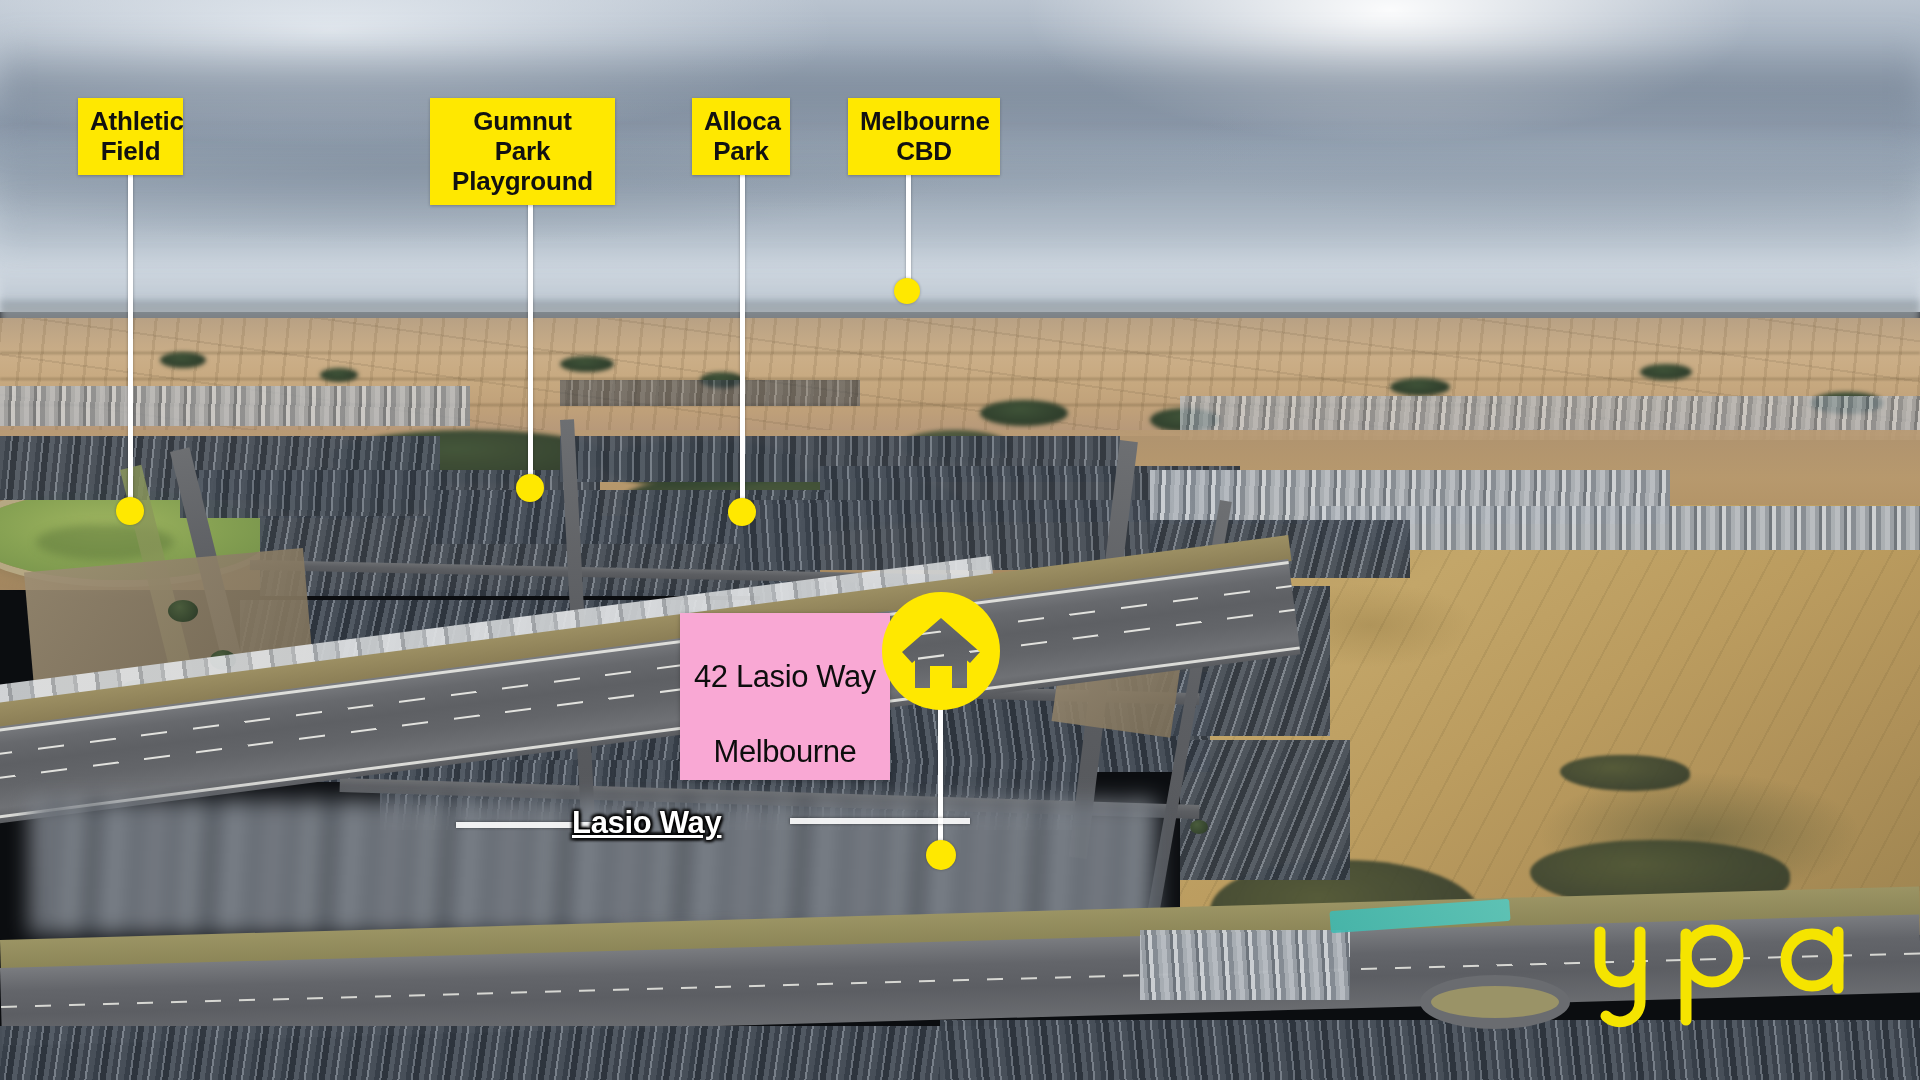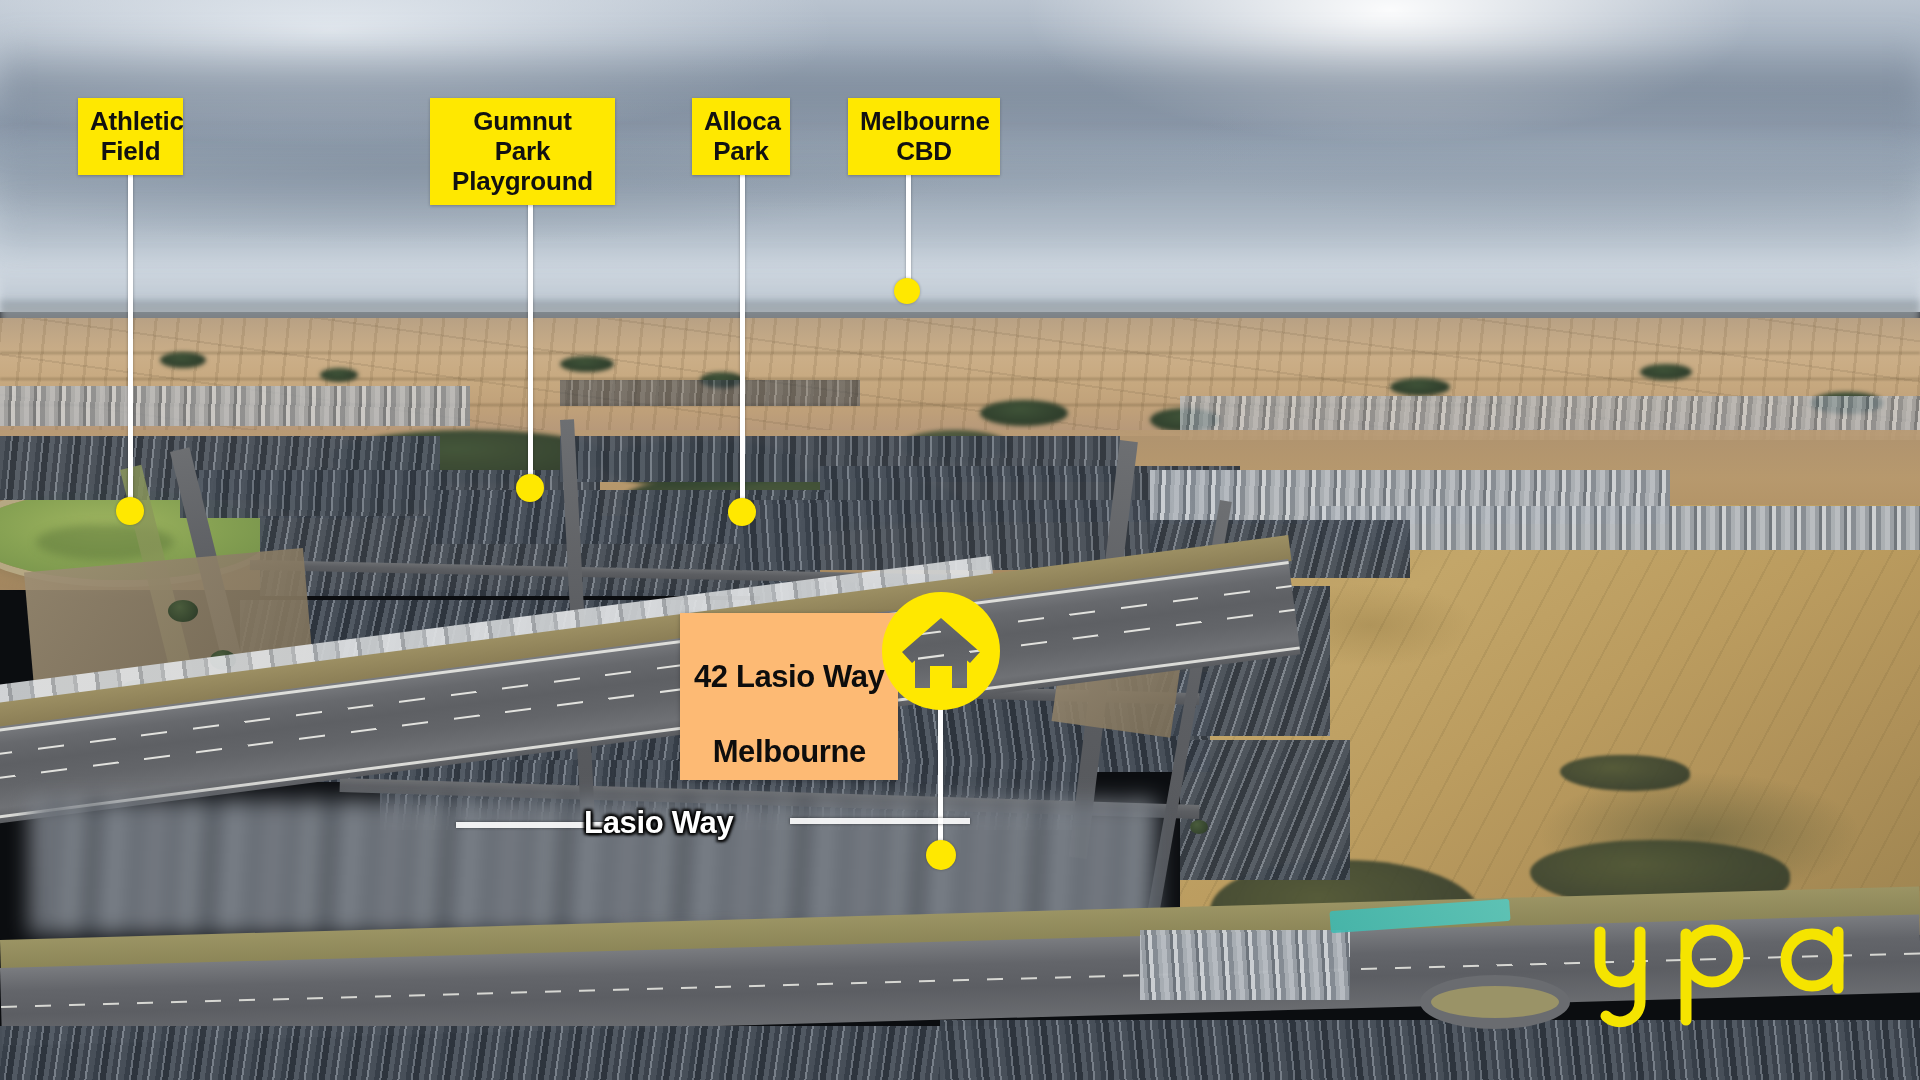--- a/index.html
+++ b/index.html
@@ -227,22 +227,22 @@
     padding:8px 12px 9px;
     letter-spacing:-0.2px;
     box-shadow:0 1px 3px rgba(0,0,0,.25);
     white-space:pre-line;
   }
   .label-poi { font-size:26px; }
 
   
   .prop-label {
     position:absolute; left:680px; top:613px;
-    background:#fdba74; color:#0d0d0d;
-    font-size:31px; font-weight:bold; line-height:1.2;
+    background:#f9a8d4; color:#0d0d0d;
+    font-size:31px; font-weight:normal; line-height:1.2;
     padding:8px 14px 10px 14px;
     letter-spacing:-0.4px;
     text-align:center;
     white-space:pre-line;
     box-shadow:0 1px 4px rgba(0,0,0,.28);
   }
 
   
   .house-badge {
     position:absolute; left:882px; top:592px; width:118px; height:118px;
@@ -429,21 +429,21 @@
 
           <path d="M33 60 L59 38 L85 60 L85 96 L70 96 L70 74 L48 74 L48 96 L33 96 Z" fill="#000"></path>
         </mask>
       </defs>
       <circle cx="59" cy="59" r="59" fill="#ffe800" mask="url(#houseCut)"></circle>
     </svg>
   </div>
 
   <div class="streetline" style="left:456px;top:822px;width:150px;"></div>
   <div class="streetline" style="left:790px;top:818px;width:180px;"></div>
-  <div class="streetname" style="left: 584px; top: 805px;">Lasio Way</div>
+  <div class="streetname" style="left: 572px; top: 805px; text-decoration: underline;">Lasio Way</div>
 
   <div class="ypa">
     <svg viewBox="0 0 300 112" xmlns="http://www.w3.org/2000/svg" fill="none" stroke="#f5e400" stroke-width="11" stroke-linecap="round" stroke-linejoin="round">
 
       <path d="M14 14 L14 44 A20 20 0 0 0 54 44 L54 14"></path>
       <path d="M54 44 L54 84 A20 20 0 0 1 20 98"></path>
 
       <path d="M100 16 L100 102"></path>
       <path d="M100 38 A26 26 0 0 1 126 12 A26 26 0 0 1 152 38 A26 26 0 0 1 126 64 A26 26 0 0 1 100 38"></path>
 

